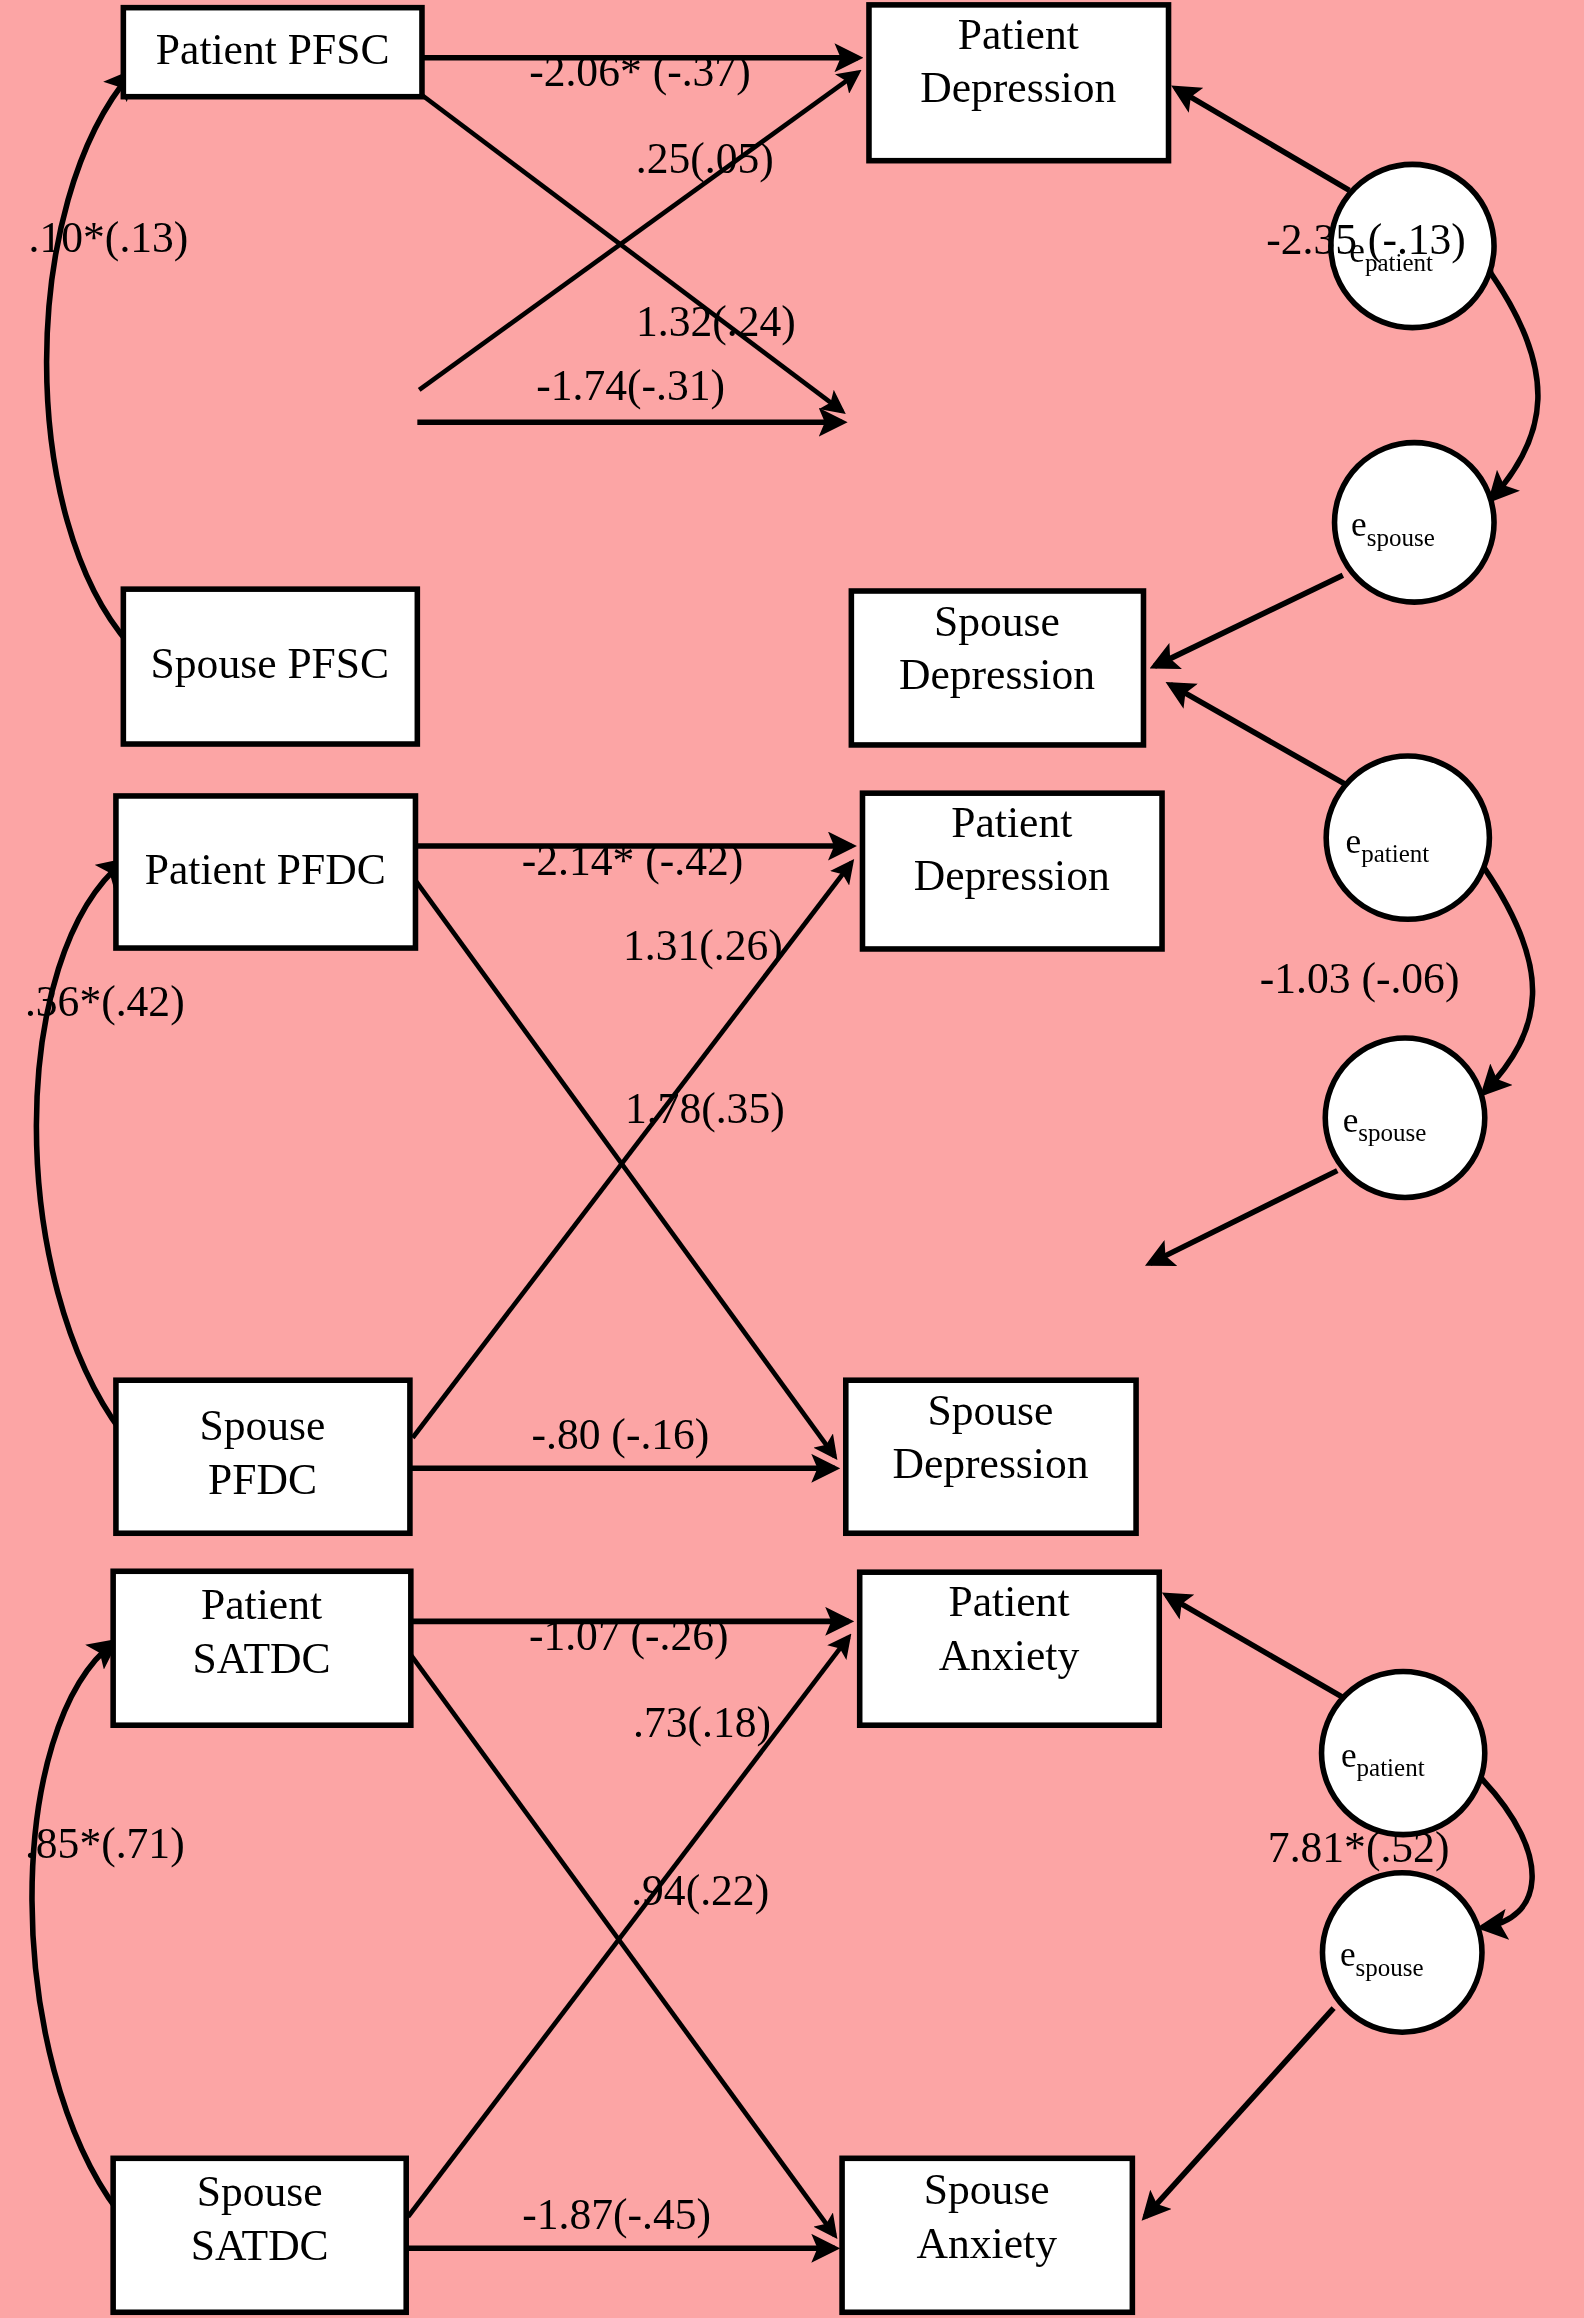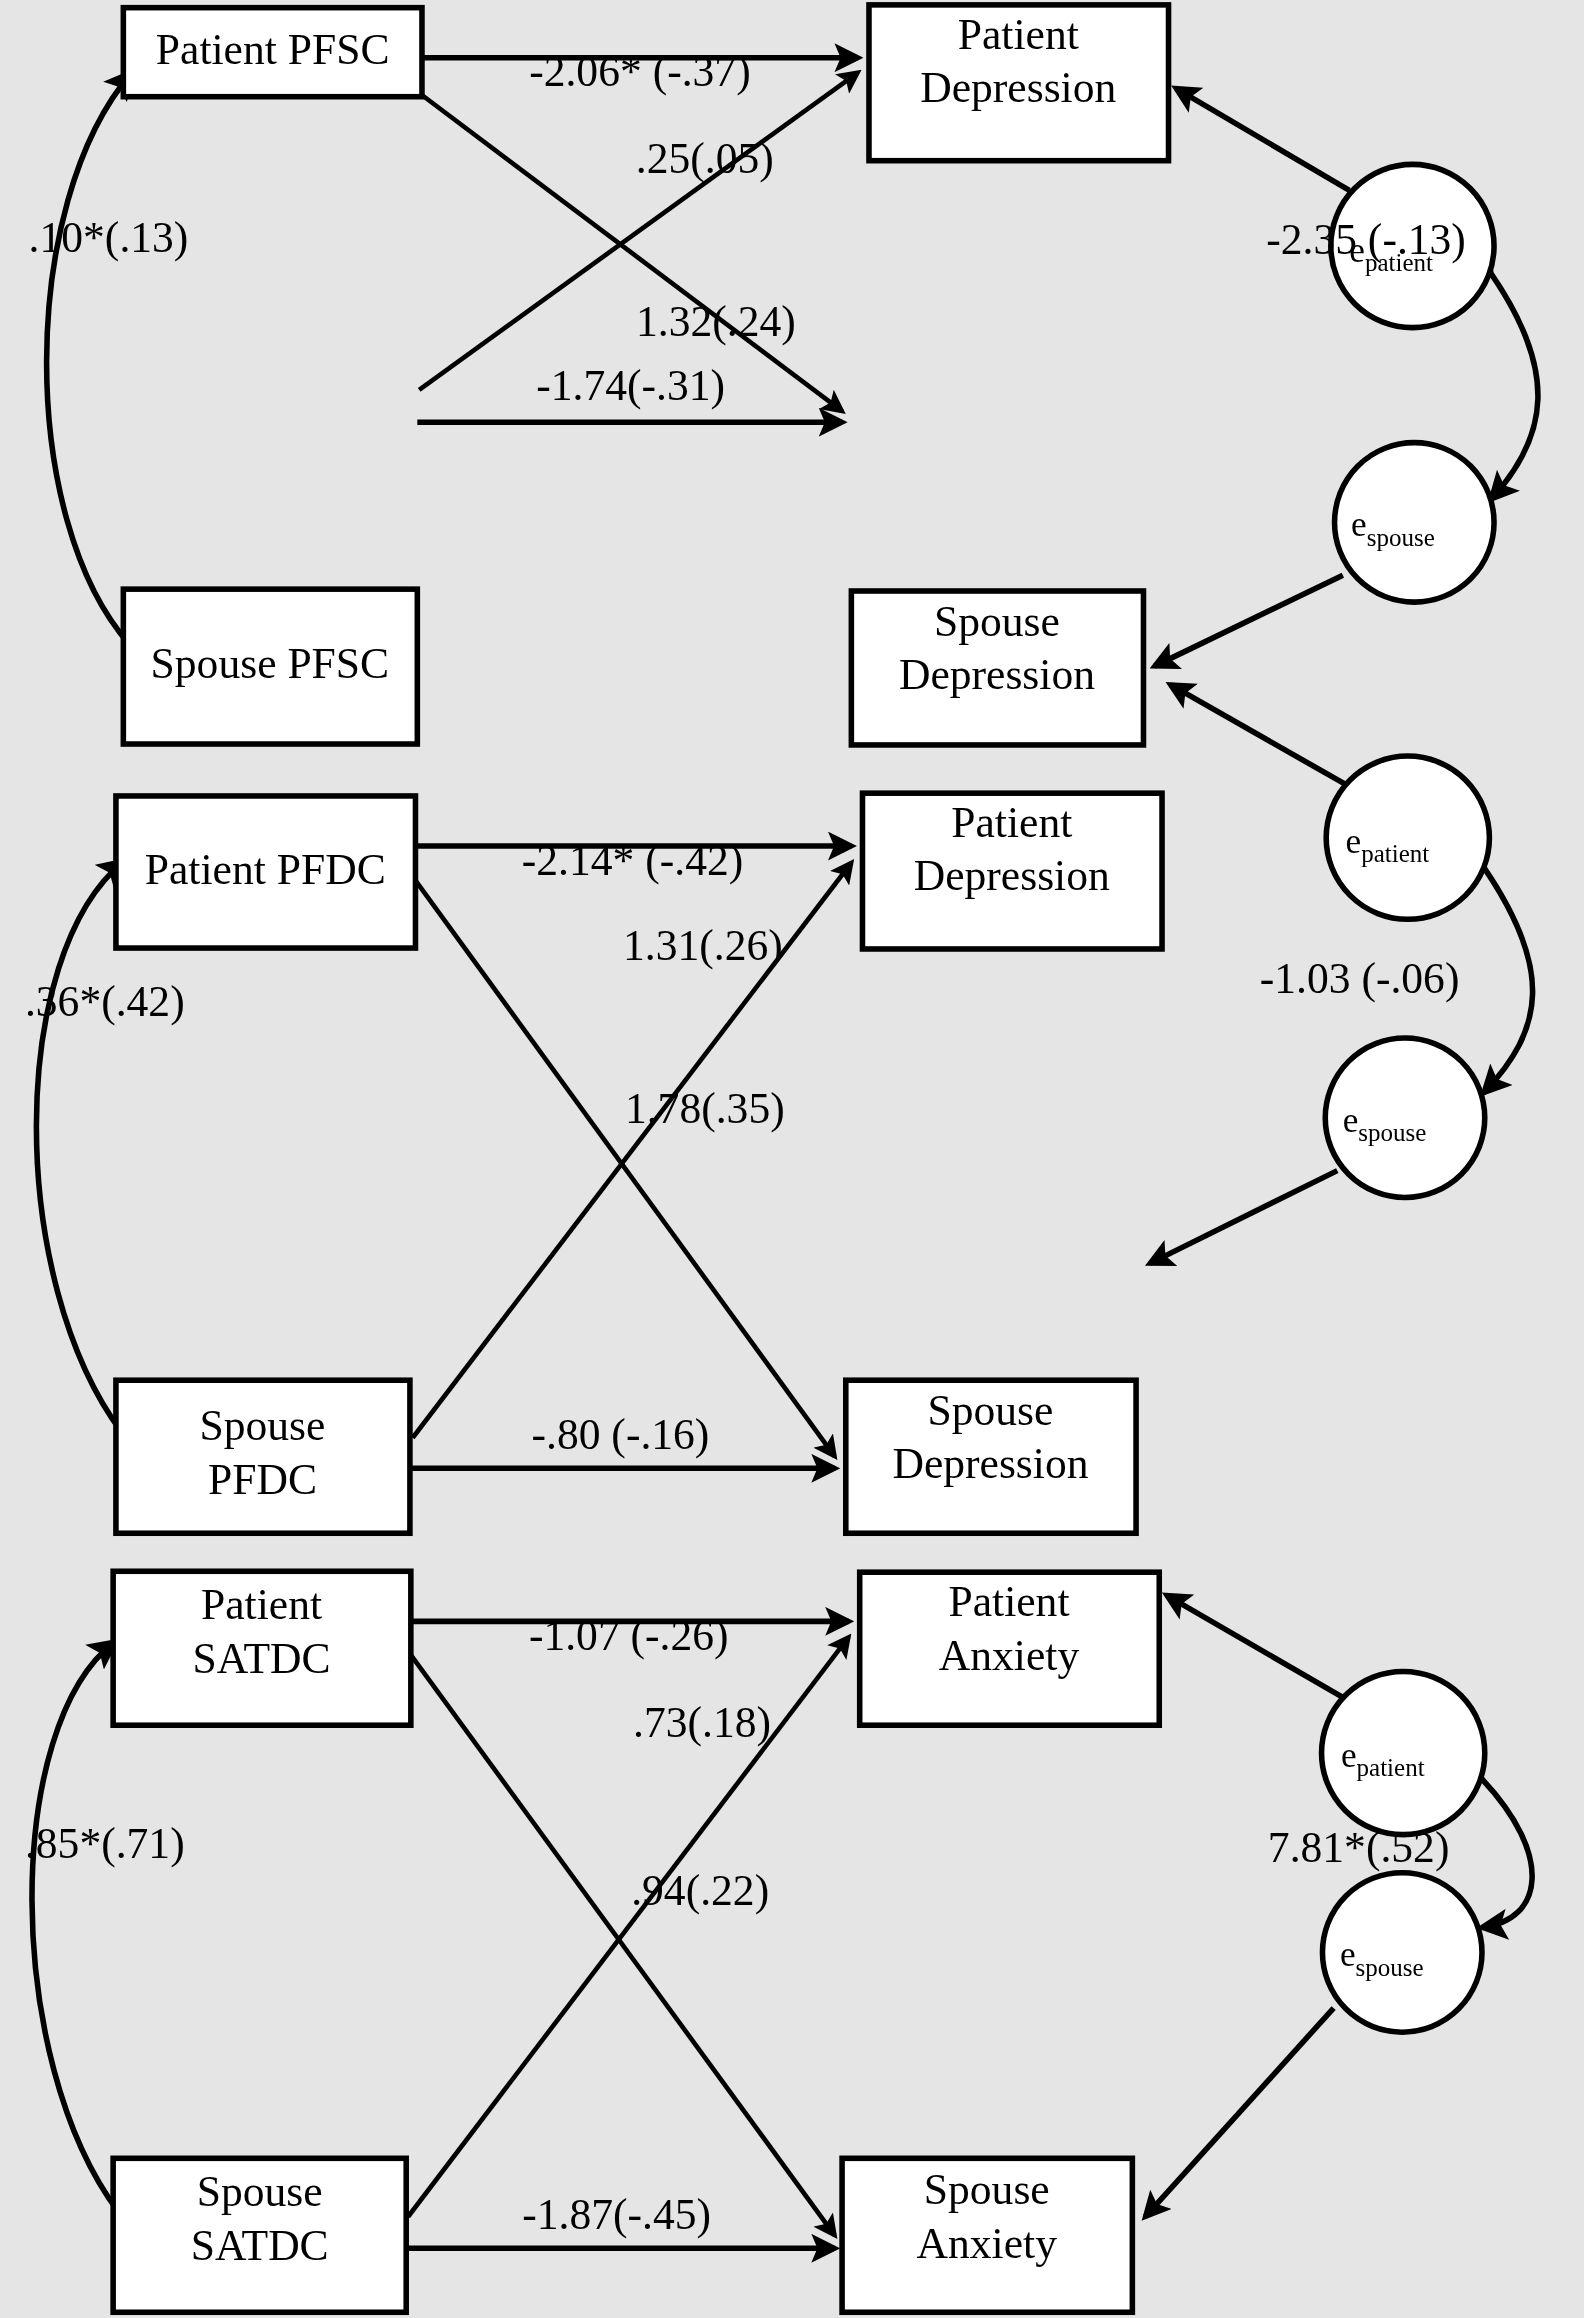--- a/index.html
+++ b/index.html
@@ -10,21 +10,21 @@
   body {
     width: 1584px;
     height: 2319px;
     font-family: "Liberation Serif", "DejaVu Serif", serif;
     overflow: hidden;
   }
   #diagram-root {
     position: relative;
     width: 1584px;
     height: 2319px;
-    background: #e5e5e5;
+    background: #fca5a5;
   }
   svg#apim-svg {
     position: absolute;
     top: 0;
     left: 0;
     width: 1584px;
     height: 2319px;
     display: block;
   }
   .node-box {

